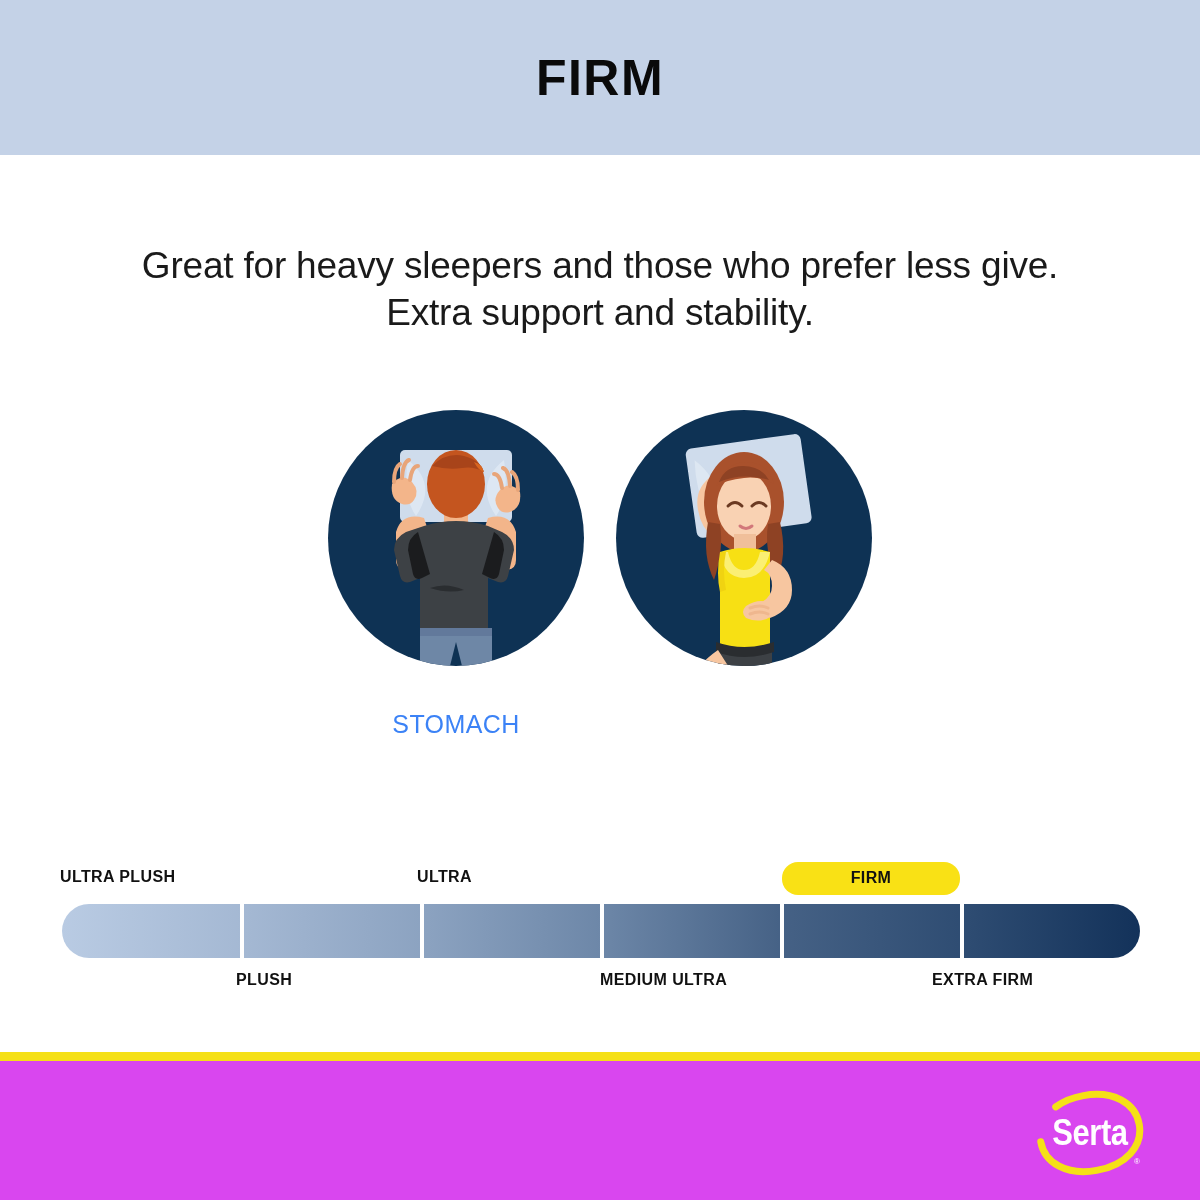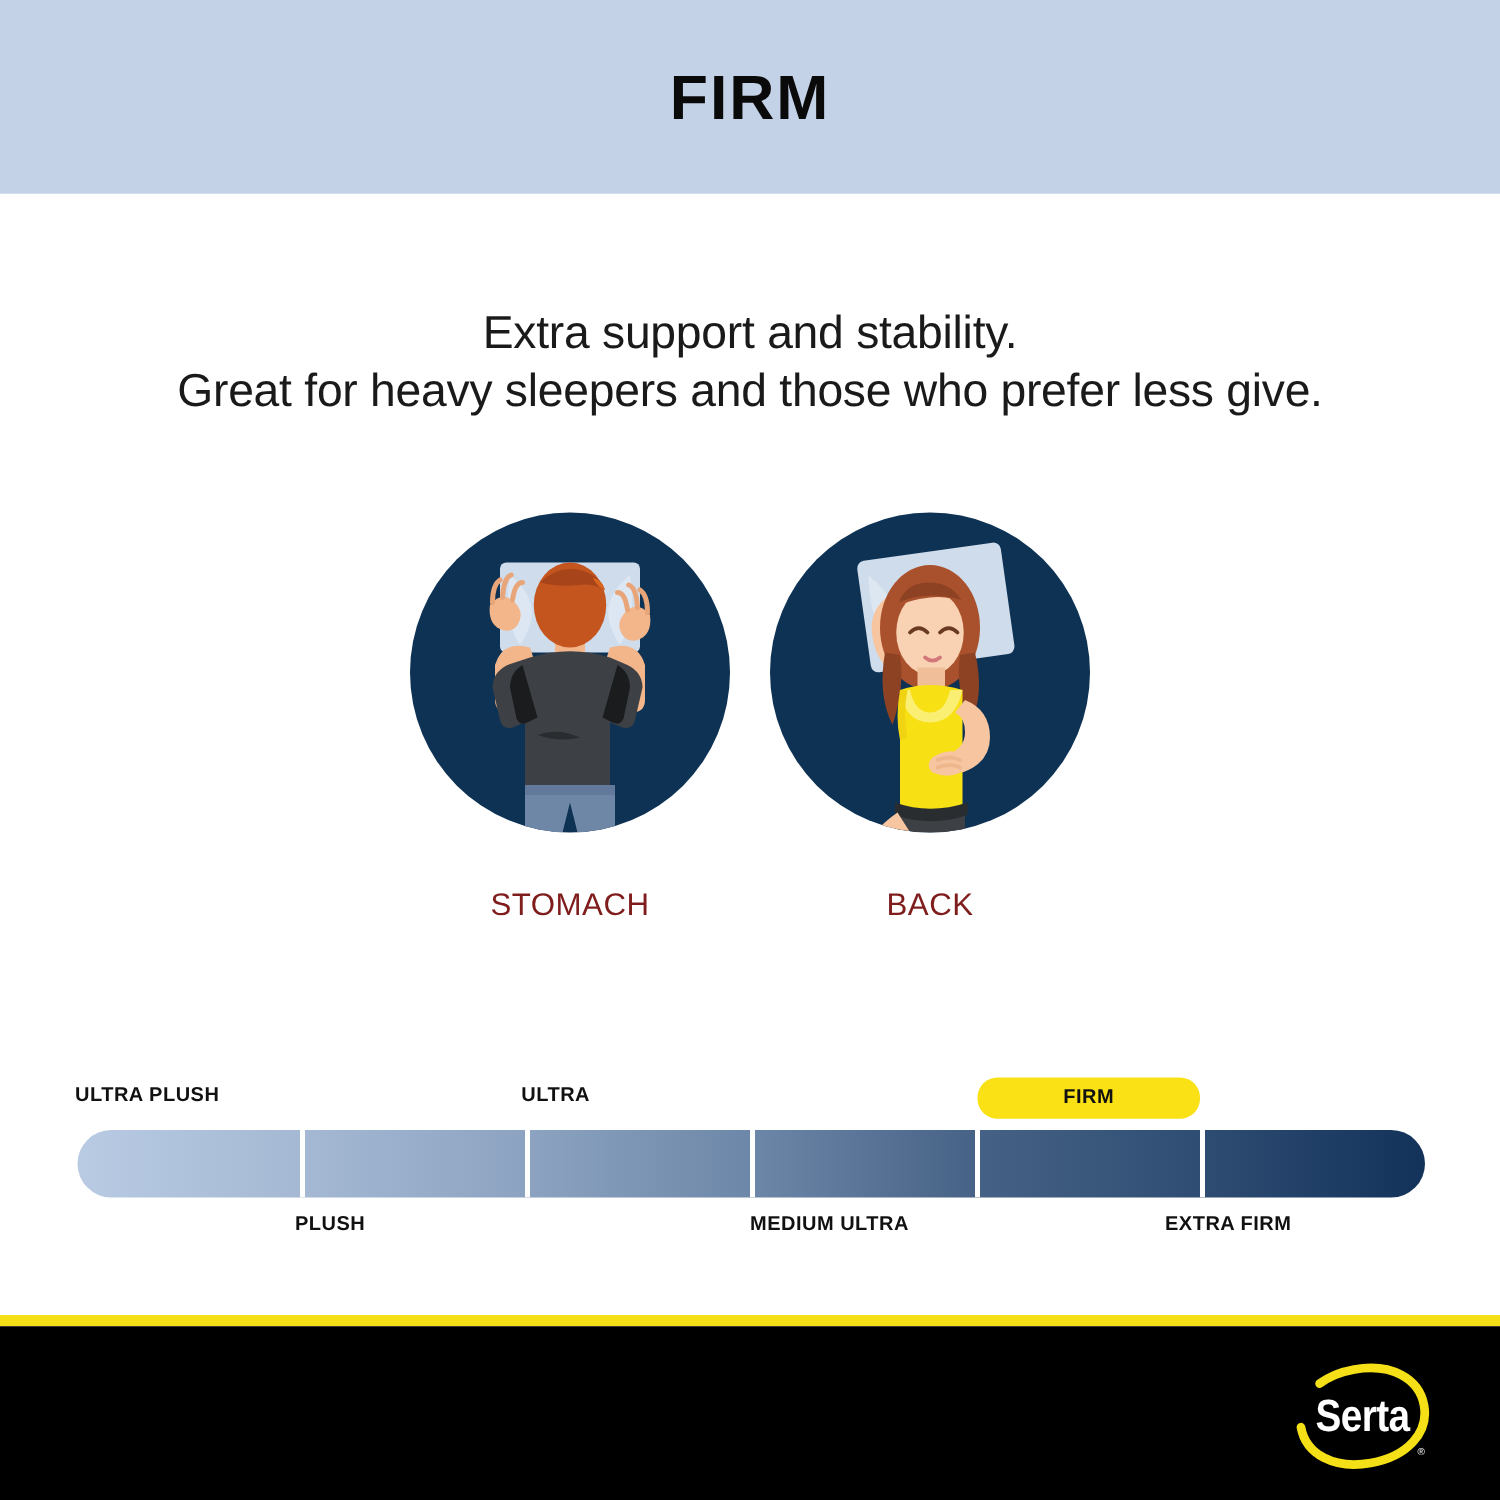--- a/index.html
+++ b/index.html
@@ -35,21 +35,21 @@
   #positions {
     position:absolute; left:0; top:410px; width:1200px; height:345px;
   }
   .position { position:absolute; top:0; width:256px; }
   .position .circle {
     position:relative; width:256px; height:256px; border-radius:50%;
     background:#0e3254; overflow:hidden;
   }
   .position .caption {
     position:absolute; top:300px; left:0; width:256px;
-    text-align:center; font-size:25px; color:#7f1d1d; letter-spacing:0.4px;
+    text-align:center; font-size:25px; color:#3b82f6; letter-spacing:0.4px;
   }
   #position-stomach { left:328px; }
   #position-back    { left:616px; }
 
   
   #scale { position:absolute; left:0; top:855px; width:1200px; height:160px; }
   #scale-track {
     position:absolute; left:62px; top:49px; width:1078px; height:54px;
     border-radius:27px; overflow:hidden;
     background:linear-gradient(to right,#b9cbe3 0%,#a4b8d3 17%,#8ba2c0 34%,#6d87a8 50%,#456185 67%,#2e4c72 84%,#13325a 100%);
@@ -67,21 +67,21 @@
     background:#f9e115; color:#111111;
     border-radius:16px; padding:7px 0 8px 0;
     text-align:center; width:178px; top:7px;
   }
 
   
   #footer-stripe {
     position:absolute; left:0; top:1052px; width:1200px; height:9px; background:#f5e017;
   }
   #footer {
-    position:absolute; left:0; top:1061px; width:1200px; height:139px; background:#000000;
+    position:absolute; left:0; top:1061px; width:1200px; height:139px; background:#d946ef;
   }
   #serta-logo { position:absolute; right:54px; top:28px; width:112px; height:88px; }
   #serta-logo .logo-text {
     position:absolute; left:0; top:0; width:112px; height:88px;
     display:flex; align-items:center; justify-content:center;
     color:#ffffff; font-size:36px; font-weight:bold;
     font-family:"Liberation Sans", sans-serif;
     letter-spacing:-0.5px; transform:scaleX(0.86);
   }
   #serta-logo .reg {
@@ -89,22 +89,22 @@
   }
 </style>
 </head>
 <body>
 
 <div id="header">
   <div id="header-title">FIRM</div>
 </div>
 
 <div id="subtitle">
+  <span class="line">Great for heavy sleepers and those who prefer less give.</span>
   <span class="line">Extra support and stability.</span>
-  <span class="line">Great for heavy sleepers and those who prefer less give.</span>
 </div>
 
 <div id="positions">
 
   <div class="position" id="position-stomach">
     <div class="circle">
       <svg viewBox="0 0 256 256" width="256" height="256" aria-hidden="true">
 
         <rect x="72" y="40" width="112" height="72" rx="5" fill="#cfdcec"></rect>
         <path d="M80 50 q30 24 8 56 q-14 -20 -8 -56 Z" fill="#e2ebf5" opacity="0.75"></path>
@@ -172,21 +172,20 @@
         <path d="M130 196 q16 -10 28 0 q4 6 -2 10 q-12 8 -26 2 q-6 -6 0 -12 Z" fill="#f7c6a0"></path>
         <path d="M134 198 q10 -4 18 0 M134 204 q10 -4 18 0" stroke="#efb78e" stroke-width="3" fill="none" stroke-linecap="round"></path>
 
         <path d="M102 236 q26 8 54 0 l0 34 q-8 10 -24 8 l-2 -18 q-16 10 -28 -6 Z" fill="#3d4145"></path>
         <path d="M100 232 q28 10 58 0 l0 10 q-30 10 -58 0 Z" fill="#2a2d30"></path>
 
         <path d="M102 240 q-26 18 -32 42 q-8 24 4 40 l22 -8 q-8 -16 -2 -30 q6 -16 22 -22 Z" fill="#f7c6a0"></path>
         <path d="M146 268 q4 22 2 42 l-24 2 q4 -22 0 -42 Z" fill="#f7c6a0"></path>
       </svg>
     </div>
-    <div class="caption">BACK</div>
   </div>
 </div>
 
 <div id="scale">
 
   <div id="scale-track">
     <div class="seg-divider" style="left:178px"></div>
     <div class="seg-divider" style="left:358px"></div>
     <div class="seg-divider" style="left:538px"></div>
     <div class="seg-divider" style="left:718px"></div>

